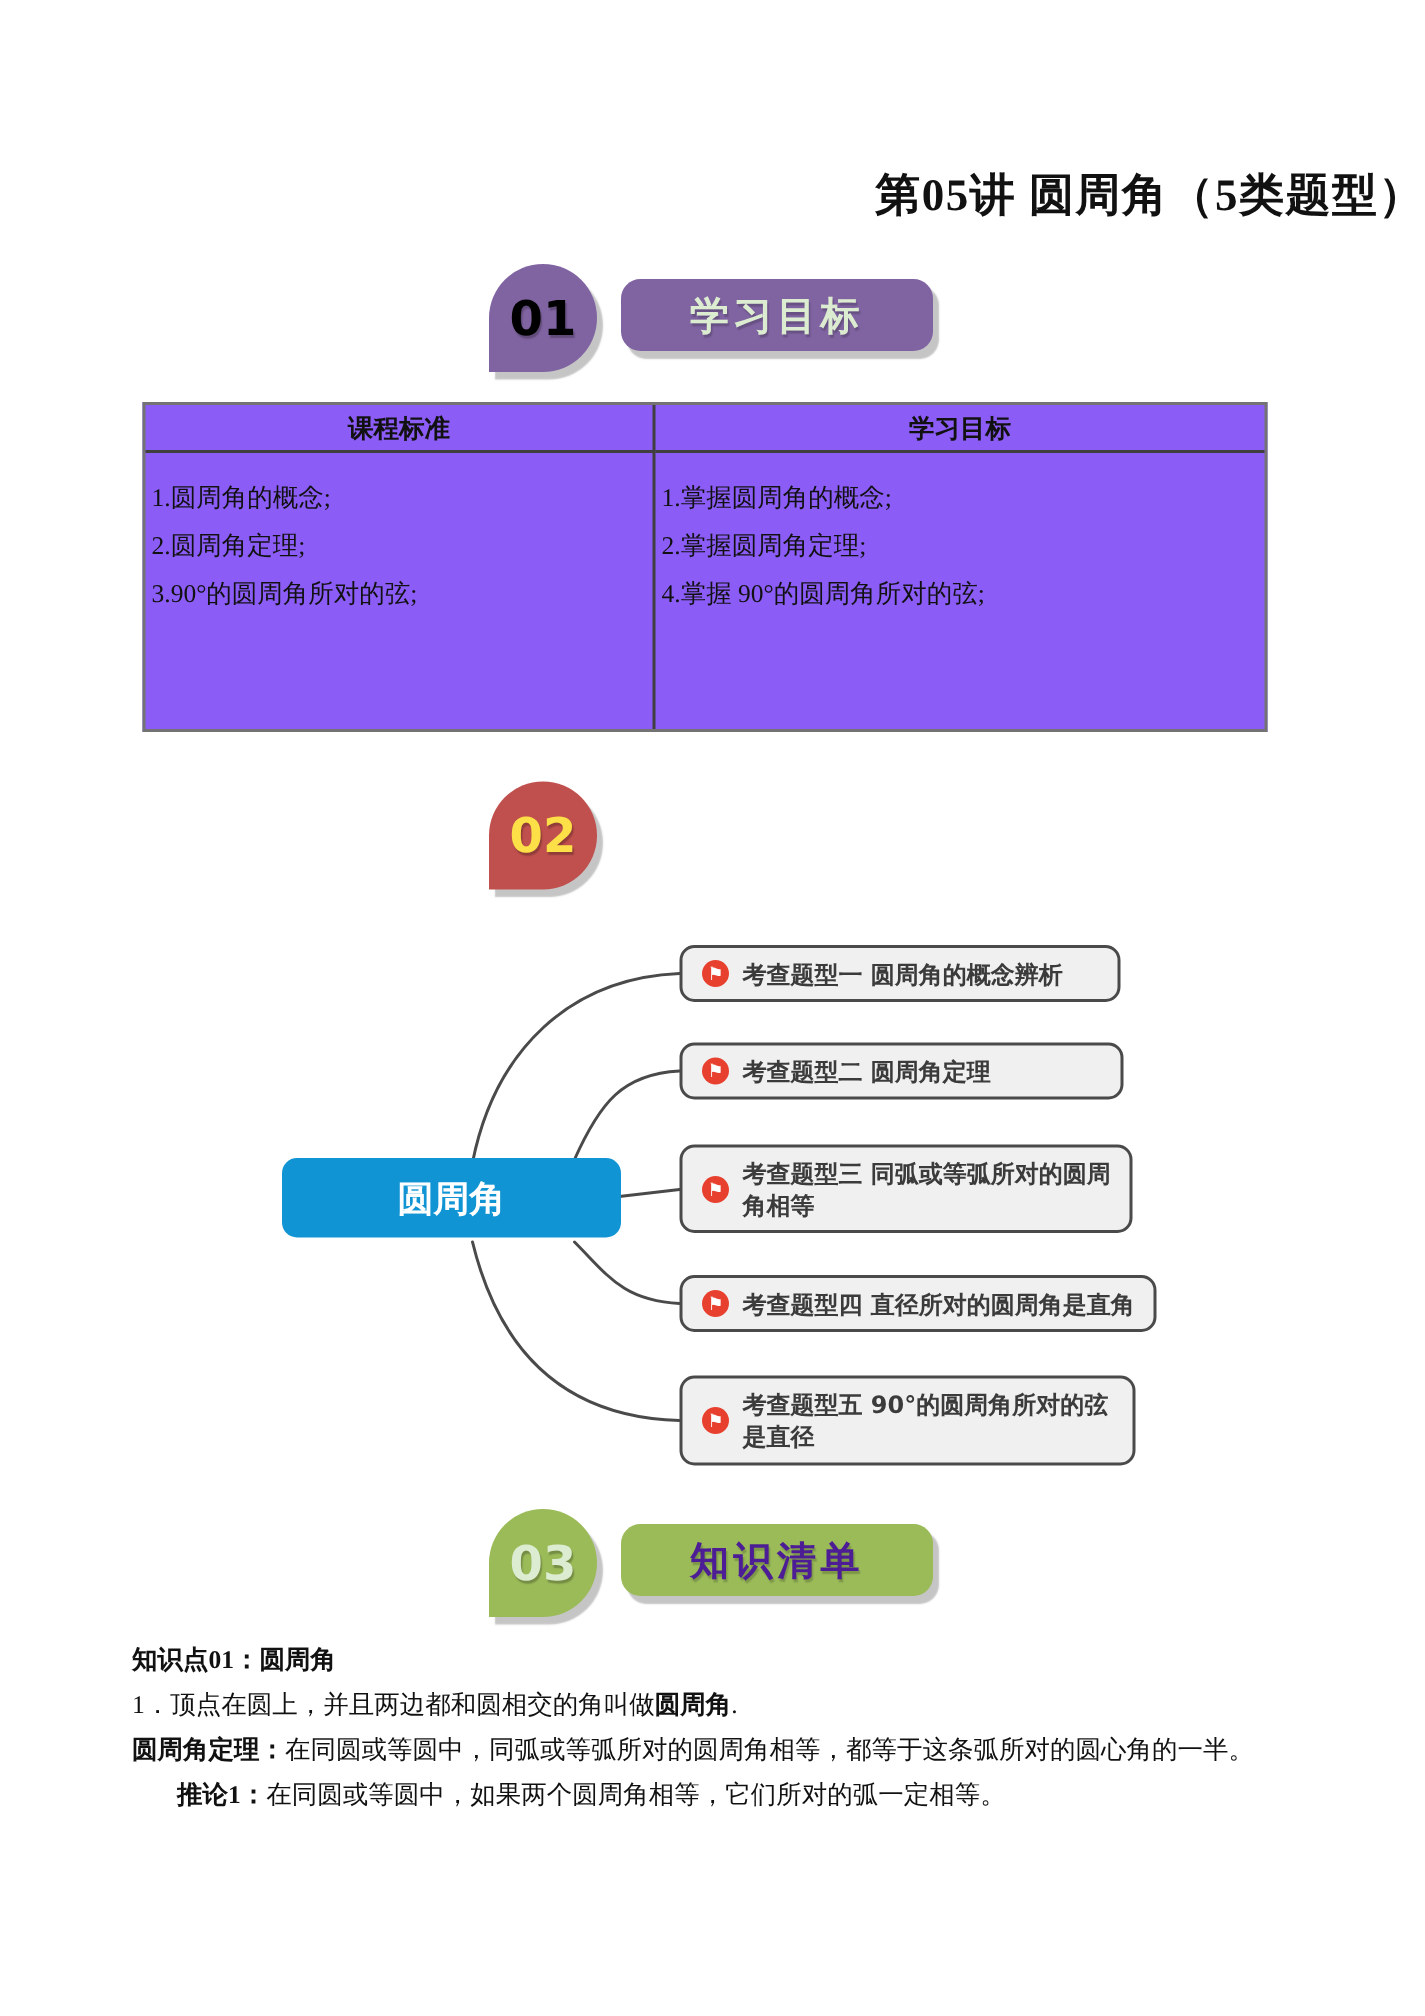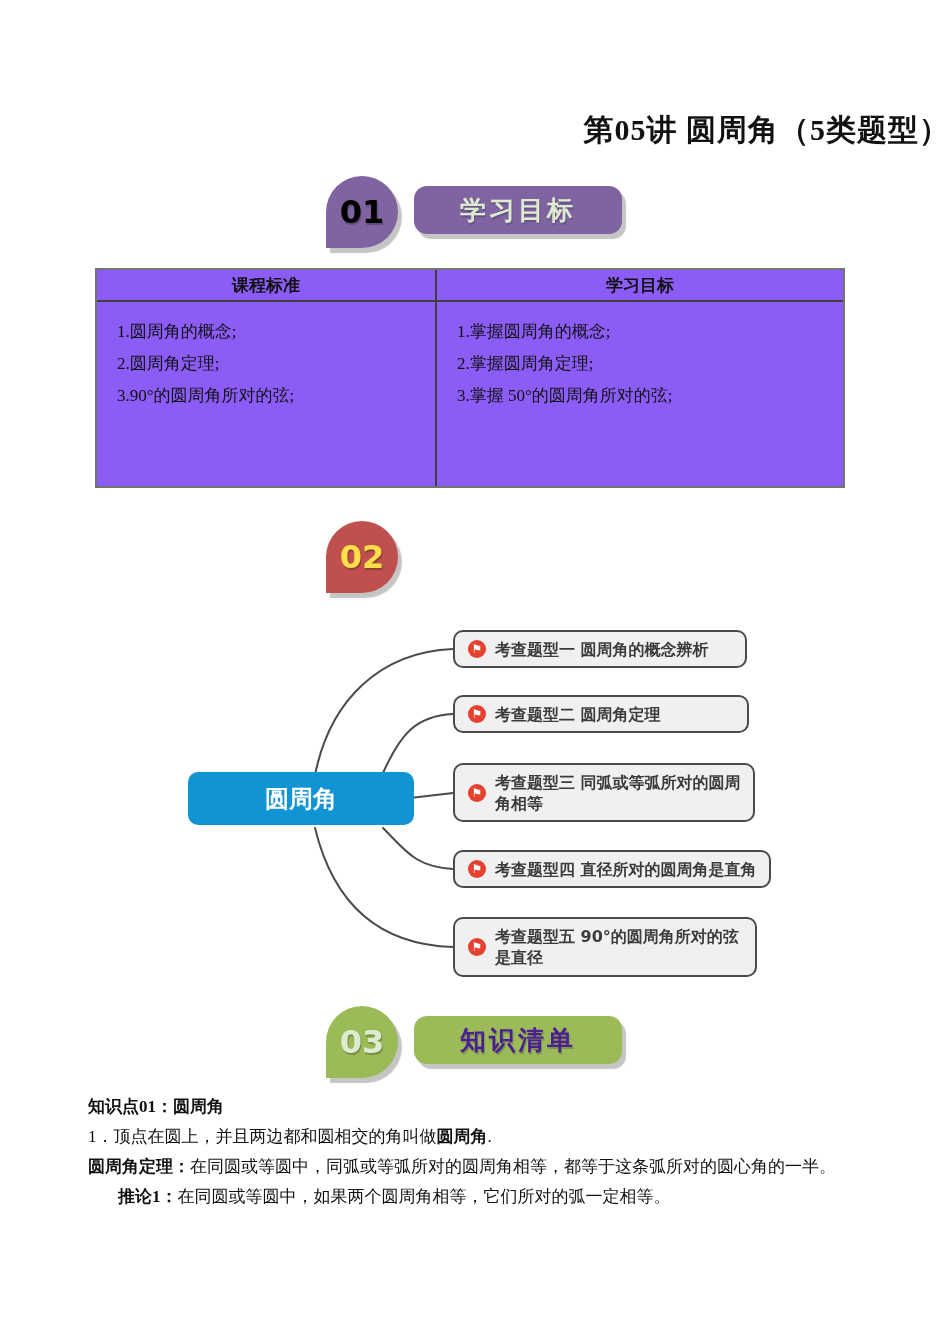--- a/index.html
+++ b/index.html
@@ -66,21 +66,21 @@
     grid-template-columns: 340px 1fr;
     grid-template-rows: 32px 1fr;
     background: #8b5cf6;
   }
   .obj-th {
     border-bottom: 2px solid #3f3f3f;
     display: flex; align-items: center; justify-content: center;
     font-size: 17px; font-weight: bold;
   }
   .obj-th.first, .obj-td.first { border-right: 2px solid #3f3f3f; }
-  .obj-td { padding: 14px 8px 0 20px; font-size: 17px; }
+  .obj-td { padding: 14px 8px 0 4px; font-size: 17px; }
   .obj-td .cell-line { line-height: 32px; }
 
   
   .mindmap-lines { position: absolute; left: 180px; top: 610px; z-index: 1; }
   .root-node {
     position: absolute;
     left: 188px; top: 772px;
     width: 226px; height: 53px;
     border-radius: 10px;
     display: flex; align-items: center; justify-content: center;
@@ -143,21 +143,21 @@
     <div class="obj-th first">课程标准</div>
     <div class="obj-th">学习目标</div>
     <div class="obj-td first">
       <div class="cell-line">1.圆周角的概念;</div>
       <div class="cell-line">2.圆周角定理;</div>
       <div class="cell-line">3.90°的圆周角所对的弦;</div>
     </div>
     <div class="obj-td">
       <div class="cell-line">1.掌握圆周角的概念;</div>
       <div class="cell-line">2.掌握圆周角定理;</div>
-      <div class="cell-line">3.掌握 50°的圆周角所对的弦;</div>
+      <div class="cell-line">4.掌握 90°的圆周角所对的弦;</div>
     </div>
   </div>
 
   <div class="badge-circle b2c" style="background-color: rgb(192, 80, 77); color: #fde047;">02</div>
 
   <svg class="mindmap-lines" width="600" height="400" viewBox="0 0 600 400">
     <g fill="none" stroke="#4a4a4a" stroke-width="2" stroke-linecap="round">
       <path d="M 135 165 C 150 90 200 42 273 39"></path>
       <path d="M 203 163 C 220 125 235 106 273 104"></path>
       <path d="M 230 188 L 273 183"></path>

